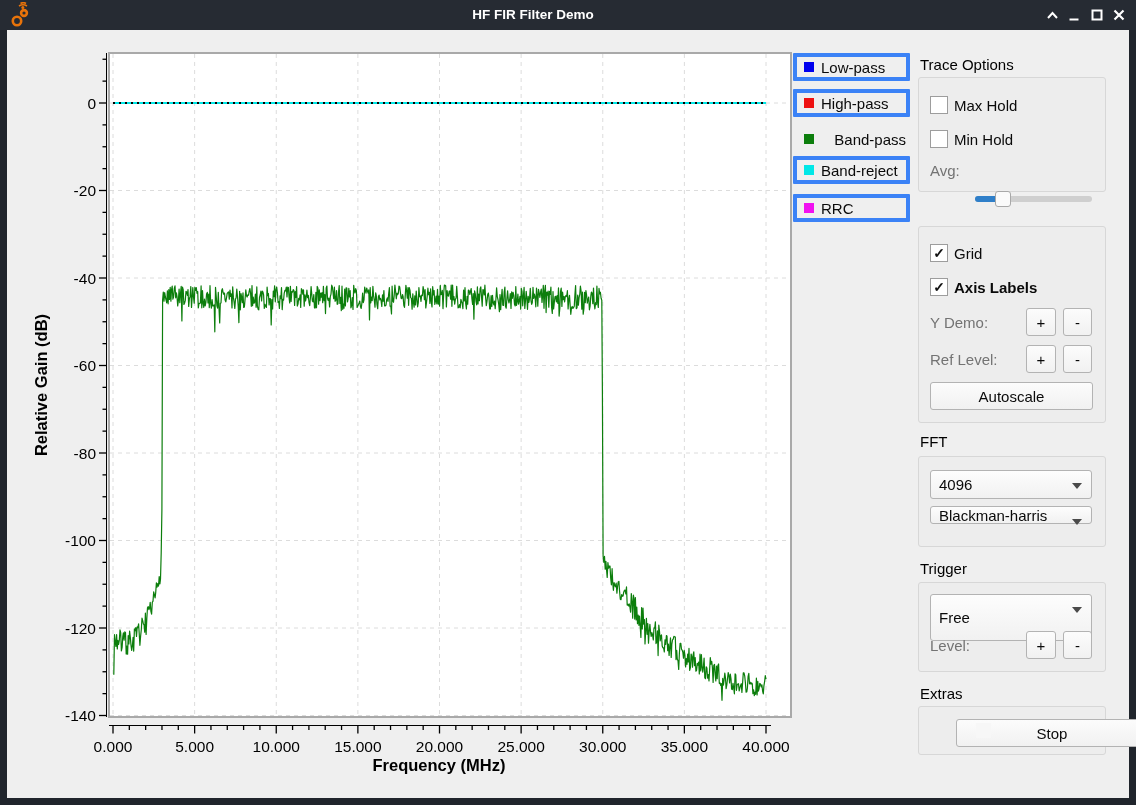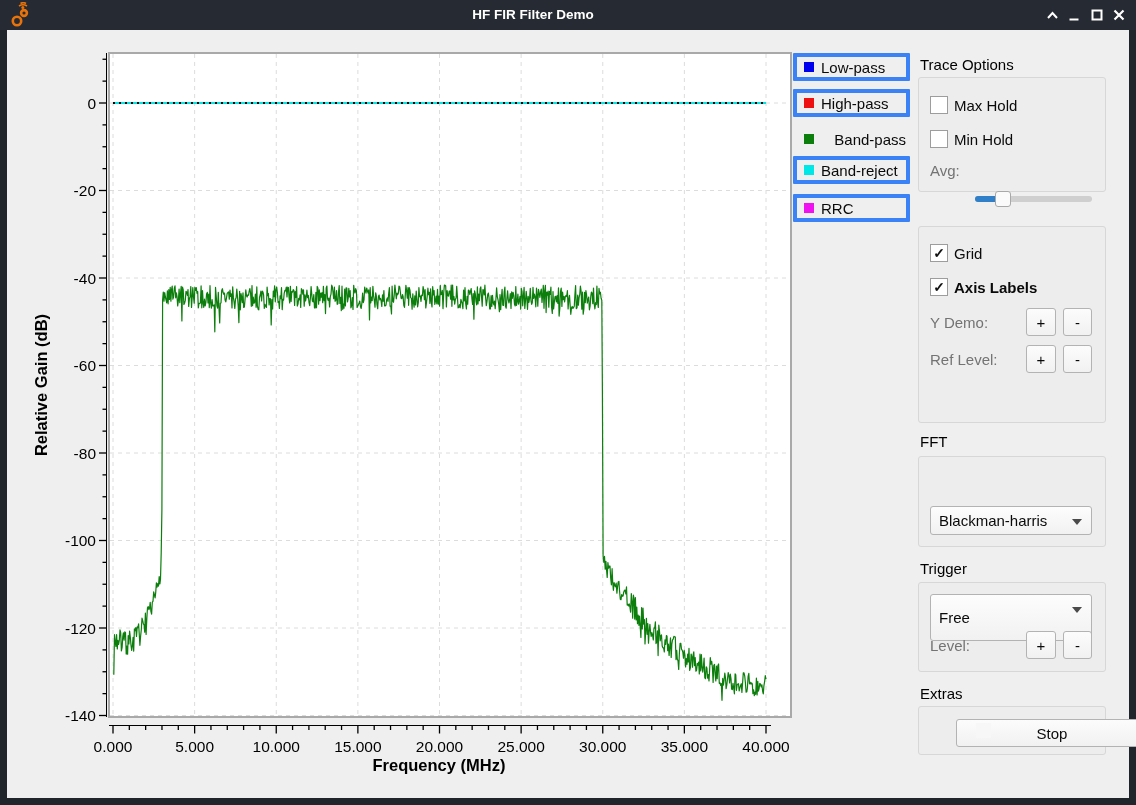--- a/index.html
+++ b/index.html
@@ -241,24 +241,29 @@
   <div class="abs checkbox" style="top:214px;">✓</div>
   <div class="abs cb-label" style="top:215px;">Grid</div>
   <div class="abs checkbox" style="top:248px;">✓</div>
   <div class="abs cb-label" style="top:249px;font-weight:bold;">Axis Labels</div>
   <div class="abs plain-label" style="left:923px;top:284px;">Y Demo:</div>
   <div class="abs pushbtn" style="left:1019px;top:278px;width:30px;height:28px;">+</div>
   <div class="abs pushbtn" style="left:1056px;top:278px;width:29px;height:28px;">-</div>
   <div class="abs plain-label" style="left:923px;top:321px;">Ref Level:</div>
   <div class="abs pushbtn" style="left:1019px;top:315px;width:30px;height:28px;">+</div>
   <div class="abs pushbtn" style="left:1056px;top:315px;width:29px;height:28px;">-</div>
+  <div class="abs pushbtn" style="left:923px;top:352px;width:163px;height:28px;">Autoscale</div>
 
   <div class="abs heading" style="top:403px;">FFT</div>
   <div class="abs groupbox" style="top:426px;height:91px;"></div>
-  <div class="abs dropdown" style="left:923px;top:476px;width:162px;height:29px;text-align:center;">
+  <div class="abs dropdown" style="left:923px;top:440px;width:162px;height:29px;">
+    <span>4096</span>
+    <i class="dd-arrow"></i>
+  </div>
+  <div class="abs dropdown" style="left:923px;top:476px;width:162px;height:18px;text-align:center;">
     <span>Blackman-harris</span>
     <i class="dd-arrow"></i>
   </div>
 
   <div class="abs heading" style="top:530px;">Trigger</div>
   <div class="abs groupbox" style="top:552px;height:90px;"></div>
   <div class="abs dropdown" style="left:923px;top:564px;width:162px;height:47px;">
     <span>Free</span>
     <i class="dd-arrow"></i>
   </div>

